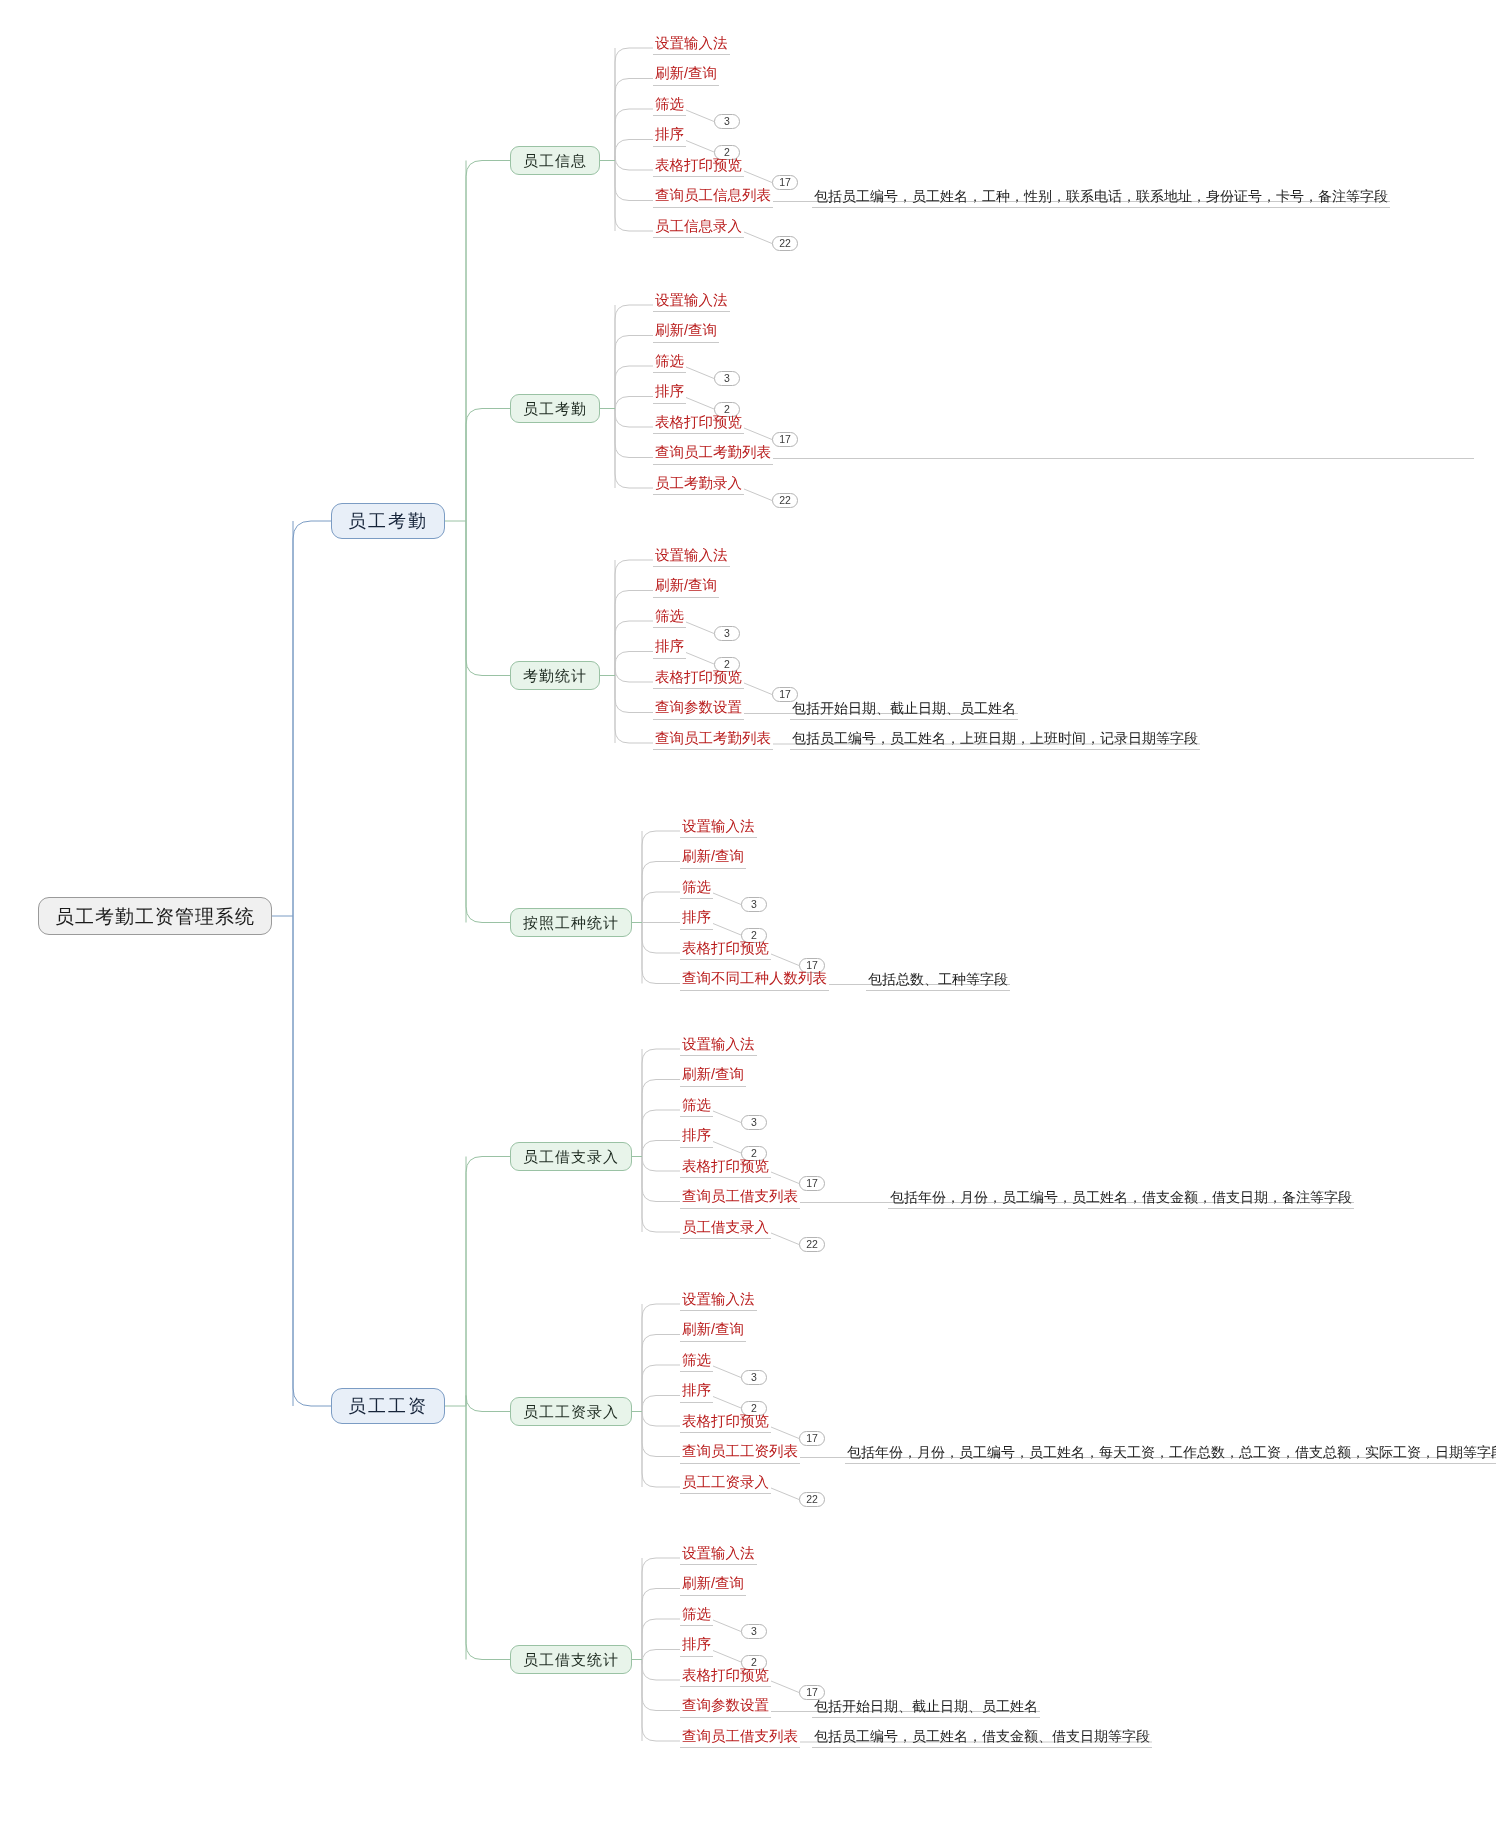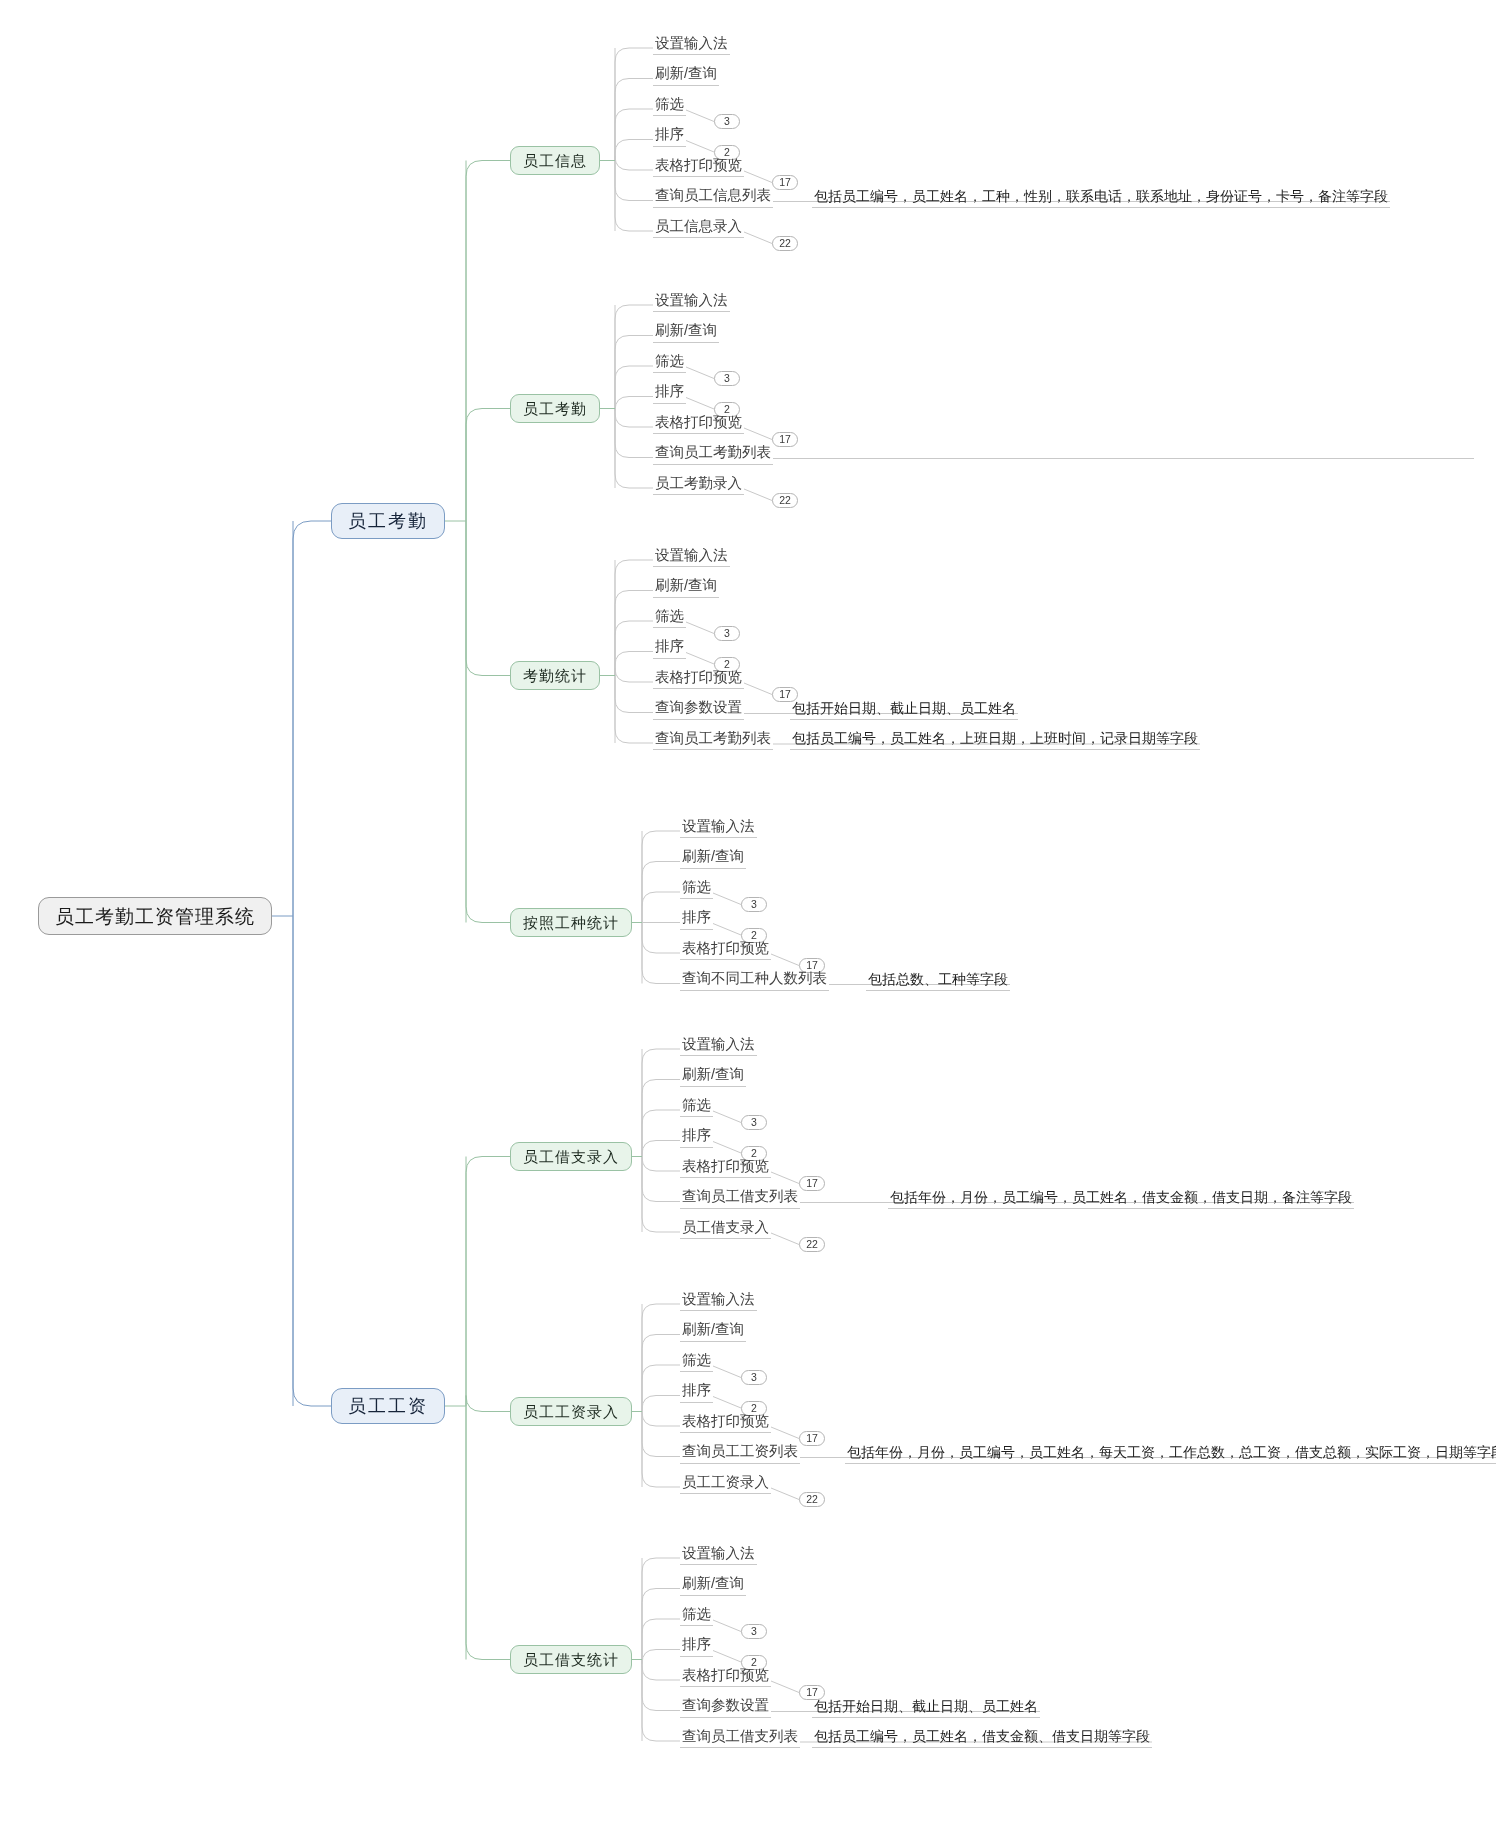--- a/index.html
+++ b/index.html
@@ -68,21 +68,21 @@
   
   .leaf {
     position: absolute;
     display: flex;
     align-items: flex-end;
     white-space: nowrap;
     height: 24px;
   }
   .leaf .ltext {
     font-size: 14.5px;
-    color: #404040;
+    color: #b91c1c;
     border-bottom: 1px solid #c9c9c9;
     padding: 0 2px 3px 2px;
     line-height: 1.05;
   }
   .leaf .note {
     font-size: 14px;
     color: #1c1c1c;
     border-bottom: 1px solid #c9c9c9;
     padding: 0 2px 3px 2px;
     line-height: 1.05;

